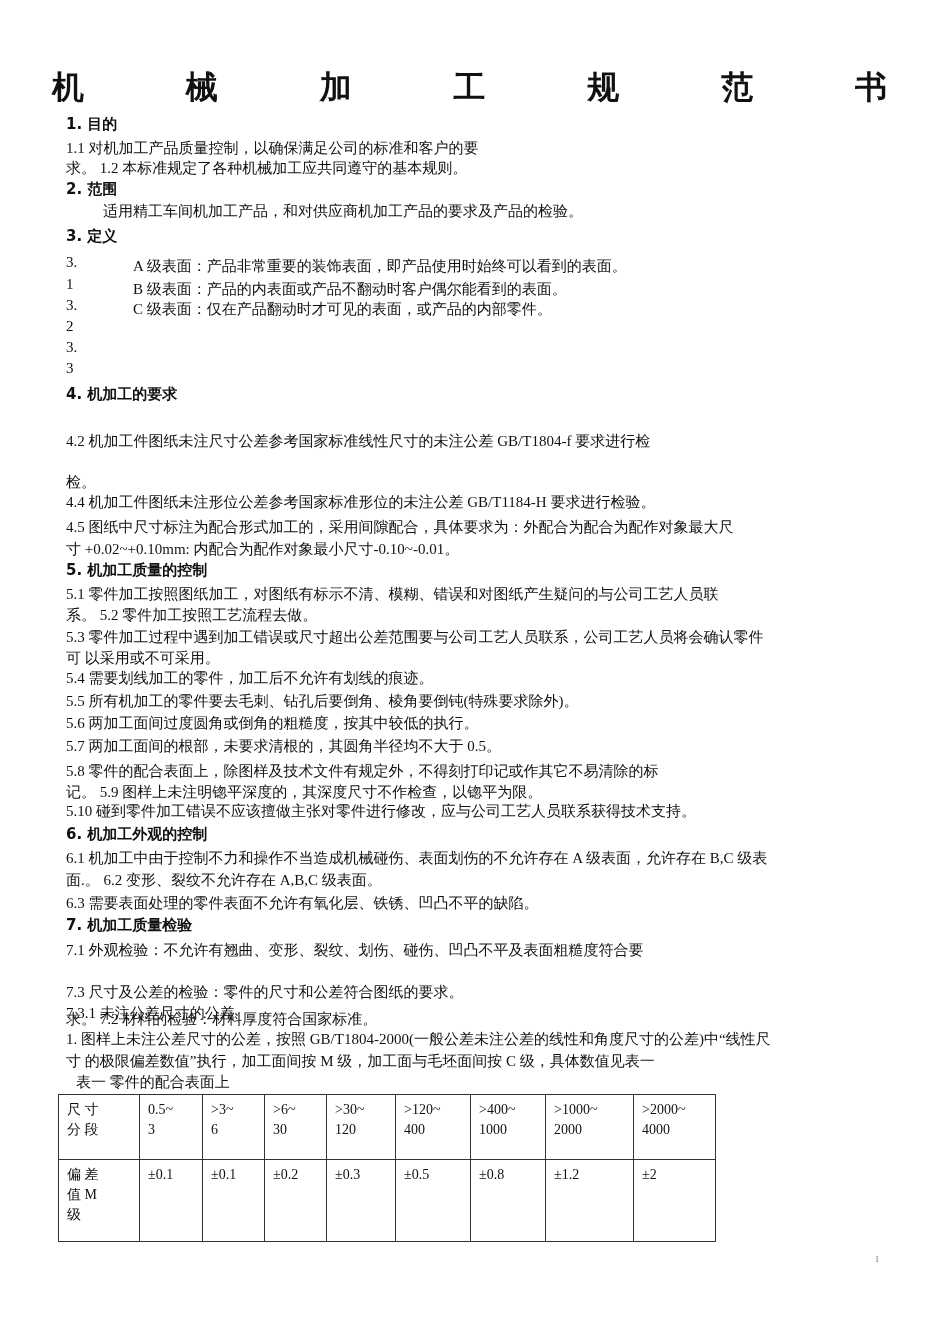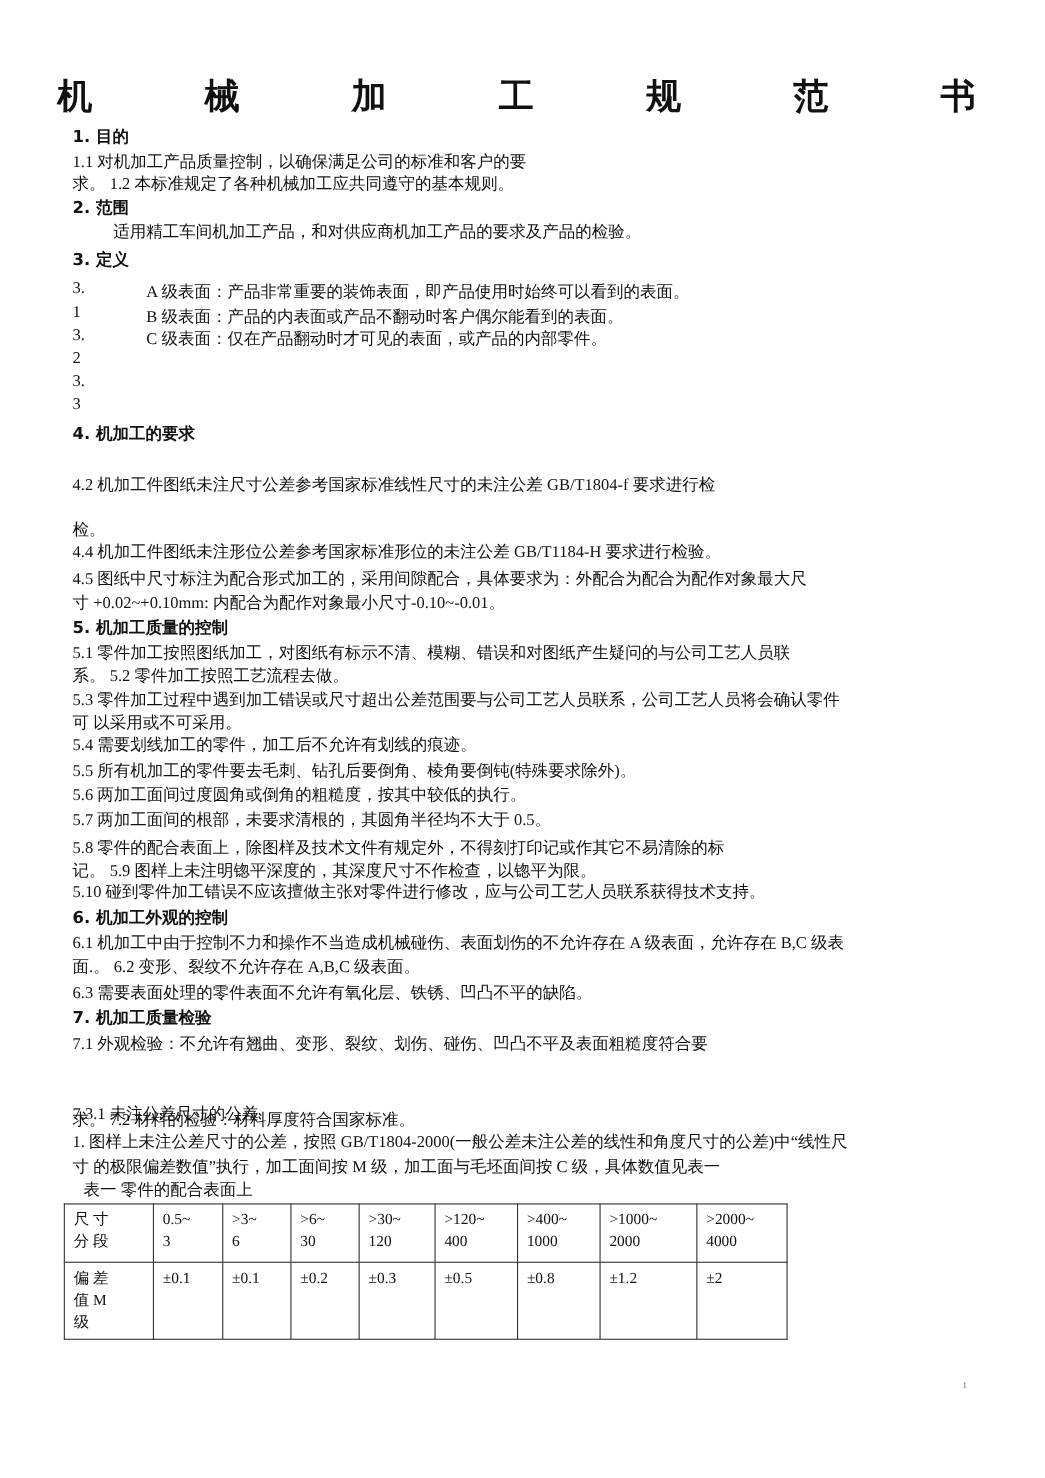--- a/index.html
+++ b/index.html
@@ -8,21 +8,21 @@
     .page { position:absolute; left:0; top:0; width:950px; height:1344px; }
     .title { position:absolute; left:52px; top:66px; width:835px; display:flex; justify-content:space-between;
              font-family:"DejaVu Sans",sans-serif; font-size:32px; font-weight:bold; letter-spacing:0; }
     .title span { display:inline-block; }
     .ln { position:absolute; left:66px; font-size:15px; line-height:19px; white-space:nowrap; }
     .h { font-family:"DejaVu Sans",sans-serif; font-weight:bold; font-size:15px; }
     .indent { left:103px; }
     .def { left:133px; }
     .num { position:absolute; left:66px; font-size:15px; line-height:19px; }
     table.tol { position:absolute; left:58px; top:1094px; border-collapse:collapse; font-size:14px; }
-    table.tol td { border:1px solid #333; vertical-align:top; padding:5px 6px 4px 8px; line-height:20px; }
+    table.tol td { border:1px solid #333; vertical-align:top; padding:5px 6px 16px 8px; line-height:20px; }
     table.tol tr.r1 td { height:43px; }
     table.tol tr.r2 td { height:58px; }
     .pagenum { position:absolute; left:875px; top:1255px; font-size:8px; color:#666; }
   </style>
 </head>
 <body>
 
 <div class="page">
 
   <div class="title">
@@ -74,20 +74,21 @@
   <div class="ln" style="top:802px">5.10 碰到零件加工错误不应该擅做主张对零件进行修改，应与公司工艺人员联系获得技术支持。</div>
 
   <div class="ln h" style="top:825px">6.  机加工外观的控制</div>
   <div class="ln" style="top:849px">6.1 机加工中由于控制不力和操作不当造成机械碰伤、表面划伤的不允许存在 A 级表面，允许存在 B,C  级表</div>
   <div class="ln" style="top:871px">面.。  6.2 变形、裂纹不允许存在 A,B,C      级表面。</div>
   <div class="ln" style="top:894px">6.3 需要表面处理的零件表面不允许有氧化层、铁锈、凹凸不平的缺陷。</div>
 
   <div class="ln h" style="top:916px">7.  机加工质量检验</div>
   <div class="ln" style="top:941px">7.1   外观检验：不允许有翘曲、变形、裂纹、划伤、碰伤、凹凸不平及表面粗糙度符合要</div>
   <div class="ln" style="top:1010px">求。  7.2 材料的检验：材料厚度符合国家标准。</div>
+  <div class="ln" style="top:983px">7.3 尺寸及公差的检验：零件的尺寸和公差符合图纸的要求。</div>
   <div class="ln" style="top:1004px">7.3.1 未注公差尺寸的公差</div>
   <div class="ln" style="top:1030px">1. 图样上未注公差尺寸的公差，按照 GB/T1804-2000(一般公差未注公差的线性和角度尺寸的公差)中“线性尺</div>
   <div class="ln" style="top:1052px">寸  的极限偏差数值”执行，加工面间按 M 级，加工面与毛坯面间按 C 级，具体数值见表一</div>
   <div class="ln" style="top:1073px; left:76px">表一        零件的配合表面上</div>
 
   <table class="tol">
     <tbody>
         <tr class="r1">
       <td style="width:66px">尺&nbsp;寸<br>分&nbsp;段</td>
       <td style="width:48px"><span>0.5~</span><br><span>3</span></td>

